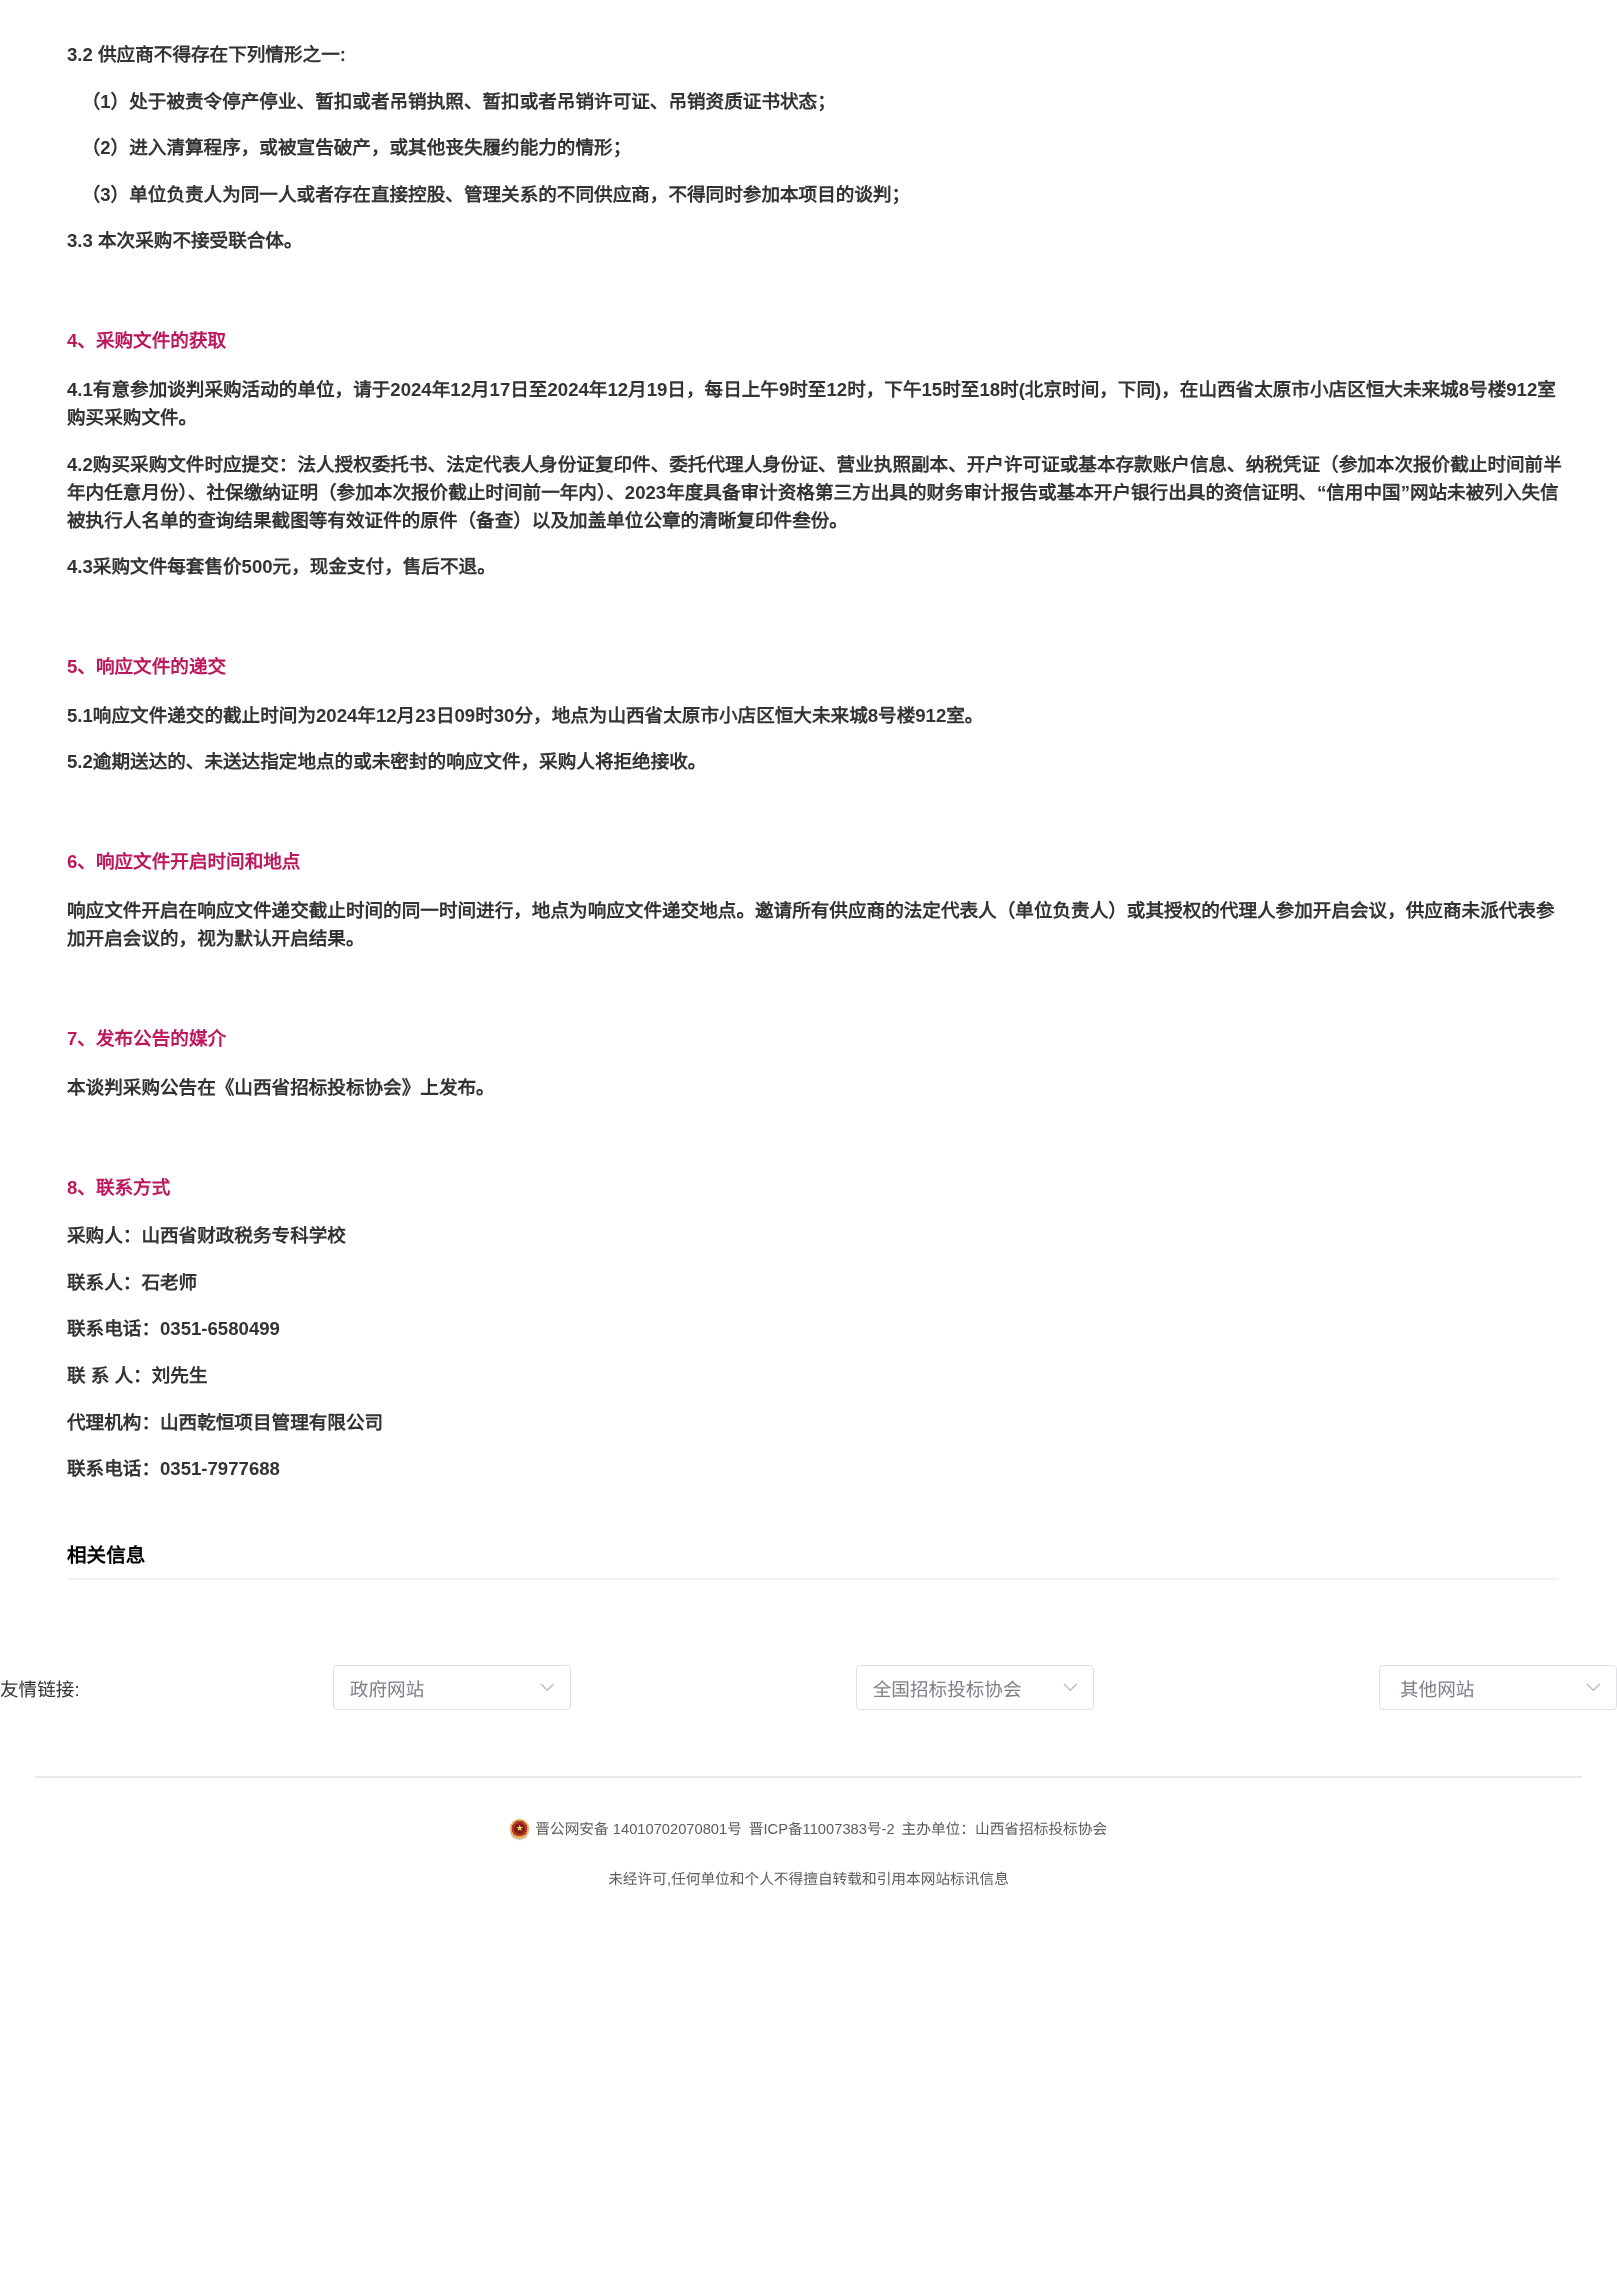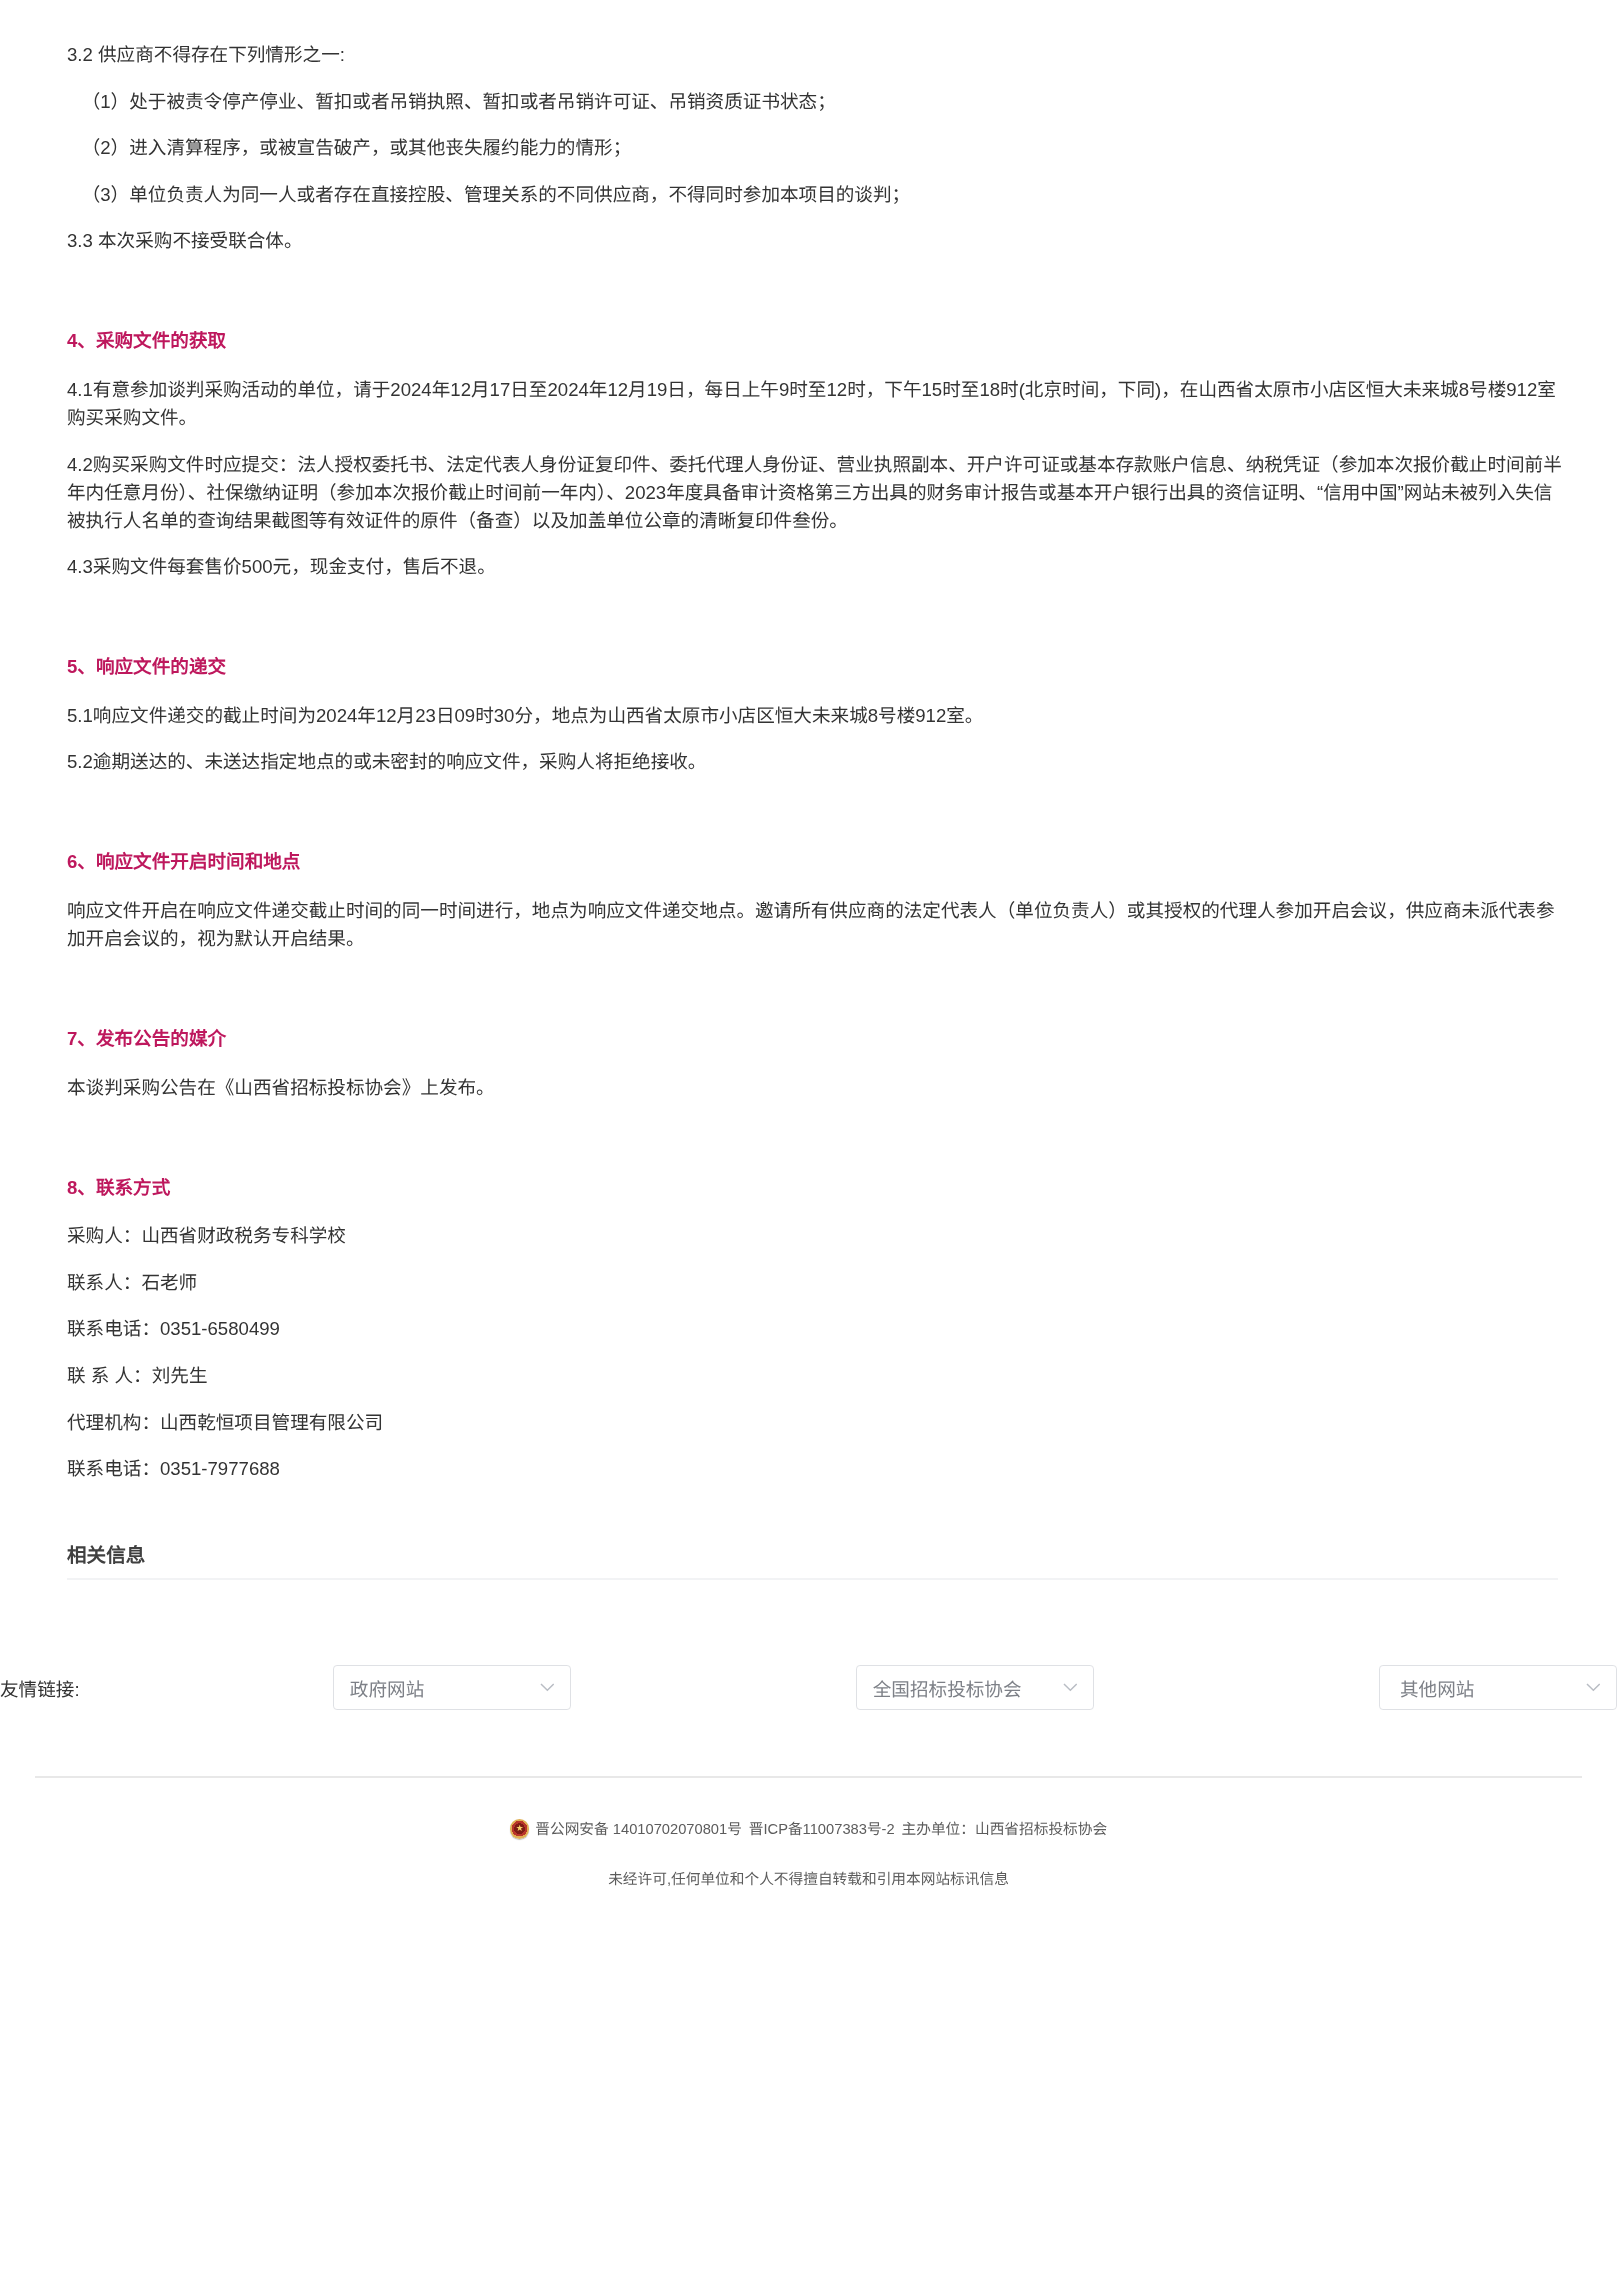--- a/index.html
+++ b/index.html
@@ -3,26 +3,26 @@
 <meta charset="utf-8">
 <style>
   html,body { margin:0; padding:0; background:#ffffff; }
   body {
     width:1617px; min-height:2290px;
     font-family:"Liberation Sans","DejaVu Sans",sans-serif;
     color:#333333;
     box-sizing:border-box;
   }
   .doc { padding:41px 47px 0 67px; font-size:18.6px; line-height:28px; }
-  .doc p { margin:0 0 18.6px 0; }
+  .doc p { margin:0 0 18.6px 0;font-weight:bold; }
   .doc p.indent { padding-left:14.7px; }
   .doc h3 { font-size:18.6px; line-height:28px; font-weight:700; color:#be185d; margin:72px 0 20.6px 0; }
 
   .related { margin-top:58px; }
-  .related-title { color:#404040; font-size:19.6px; line-height:28px; font-weight:700; display:inline-block; cursor:pointer; }
+  .related-title { color:#000000; font-size:19.6px; line-height:28px; font-weight:700; display:inline-block; cursor:pointer; }
   .related-divider { border:none; border-top:2px solid #f2f3f5; margin:7.8px 11.8px 0 0; }
 
   .links-row { margin-top:85px; display:flex; justify-content:space-between; align-items:center; }
   .links-label { font-size:18.6px; color:#333333; margin-right:15.7px; white-space:nowrap; }
   .select-box {
     box-sizing:border-box; width:238px; height:45px;
     border:1px solid #dfe1e5; border-radius:3.9px; background:#ffffff;
     display:flex; align-items:center; justify-content:space-between;
     padding:0 15.7px; margin-right:47px; cursor:pointer;
   }

